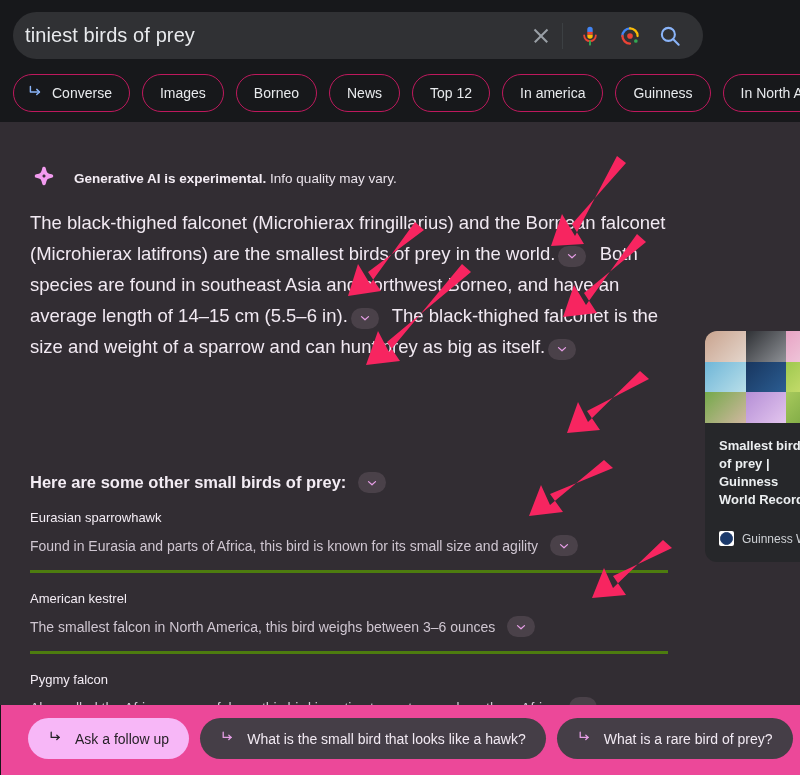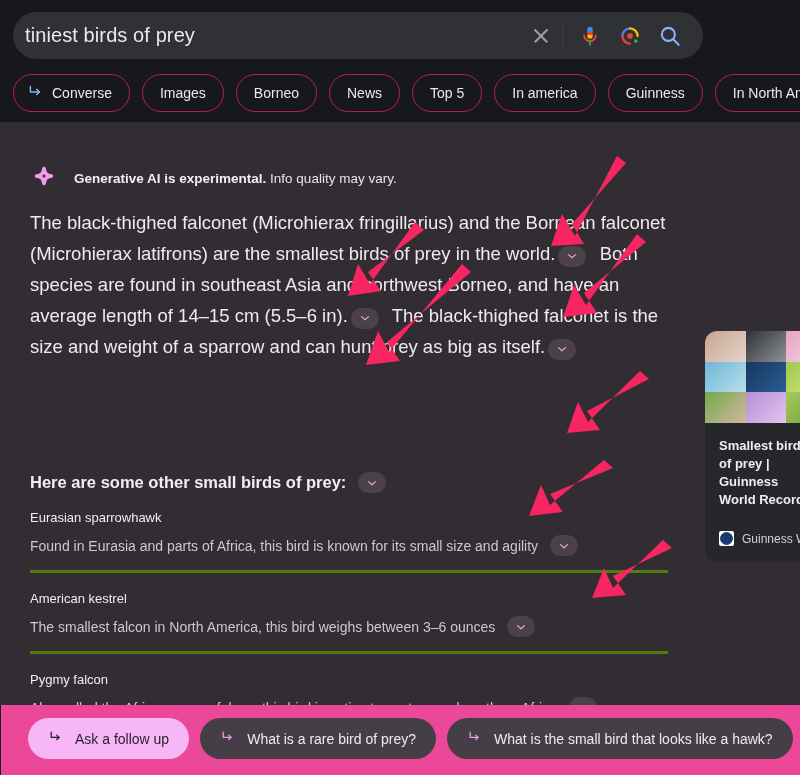--- a/index.html
+++ b/index.html
@@ -181,21 +181,21 @@
       <div class="chip">
         <span>Images</span>
         </div>
       <div class="chip">
         <span>Borneo</span>
         </div>
       <div class="chip">
         <span>News</span>
         </div>
       <div class="chip">
-        <span>Top 5</span>
+        <span>Top 12</span>
         </div>
       <div class="chip">
         <span>In america</span>
         </div>
       <div class="chip">
         <span>Guinness</span>
         </div>
       <div class="chip">
         <span>In North America</span>
         </div>
@@ -317,30 +317,30 @@
         </span>
         <span>Ask a follow up</span>
       </div>
       <div class="fu ghost">
         <span>
           <svg width="16" height="16" viewBox="0 0 20 20">
               <path d="M4 4v6.5h10" fill="none" stroke="#e79fe7" stroke-width="1.6" stroke-linecap="round" stroke-linejoin="round"></path>
               <path d="M11 7.8l2.9 2.7-2.9 2.7" fill="none" stroke="#e79fe7" stroke-width="1.6" stroke-linecap="round" stroke-linejoin="round"></path>
             </svg>
         </span>
-        <span>What is a rare bird of prey?</span>
+        <span>What is the small bird that looks like a hawk?</span>
       </div>
       <div class="fu ghost">
         <span>
           <svg width="16" height="16" viewBox="0 0 20 20">
               <path d="M4 4v6.5h10" fill="none" stroke="#e79fe7" stroke-width="1.6" stroke-linecap="round" stroke-linejoin="round"></path>
               <path d="M11 7.8l2.9 2.7-2.9 2.7" fill="none" stroke="#e79fe7" stroke-width="1.6" stroke-linecap="round" stroke-linejoin="round"></path>
             </svg>
         </span>
-        <span>What is the small bird that looks like a hawk?</span>
+        <span>What is a rare bird of prey?</span>
       </div>
 
     </div>
   </div>
 
   <svg class="arrows" viewBox="0 0 800 775">
     <g fill="#f72560">
 
       <path d="M617 156 L575 236 L562 214 L551 246 L584 244 L572 224 L626 163 Z"></path>
 

